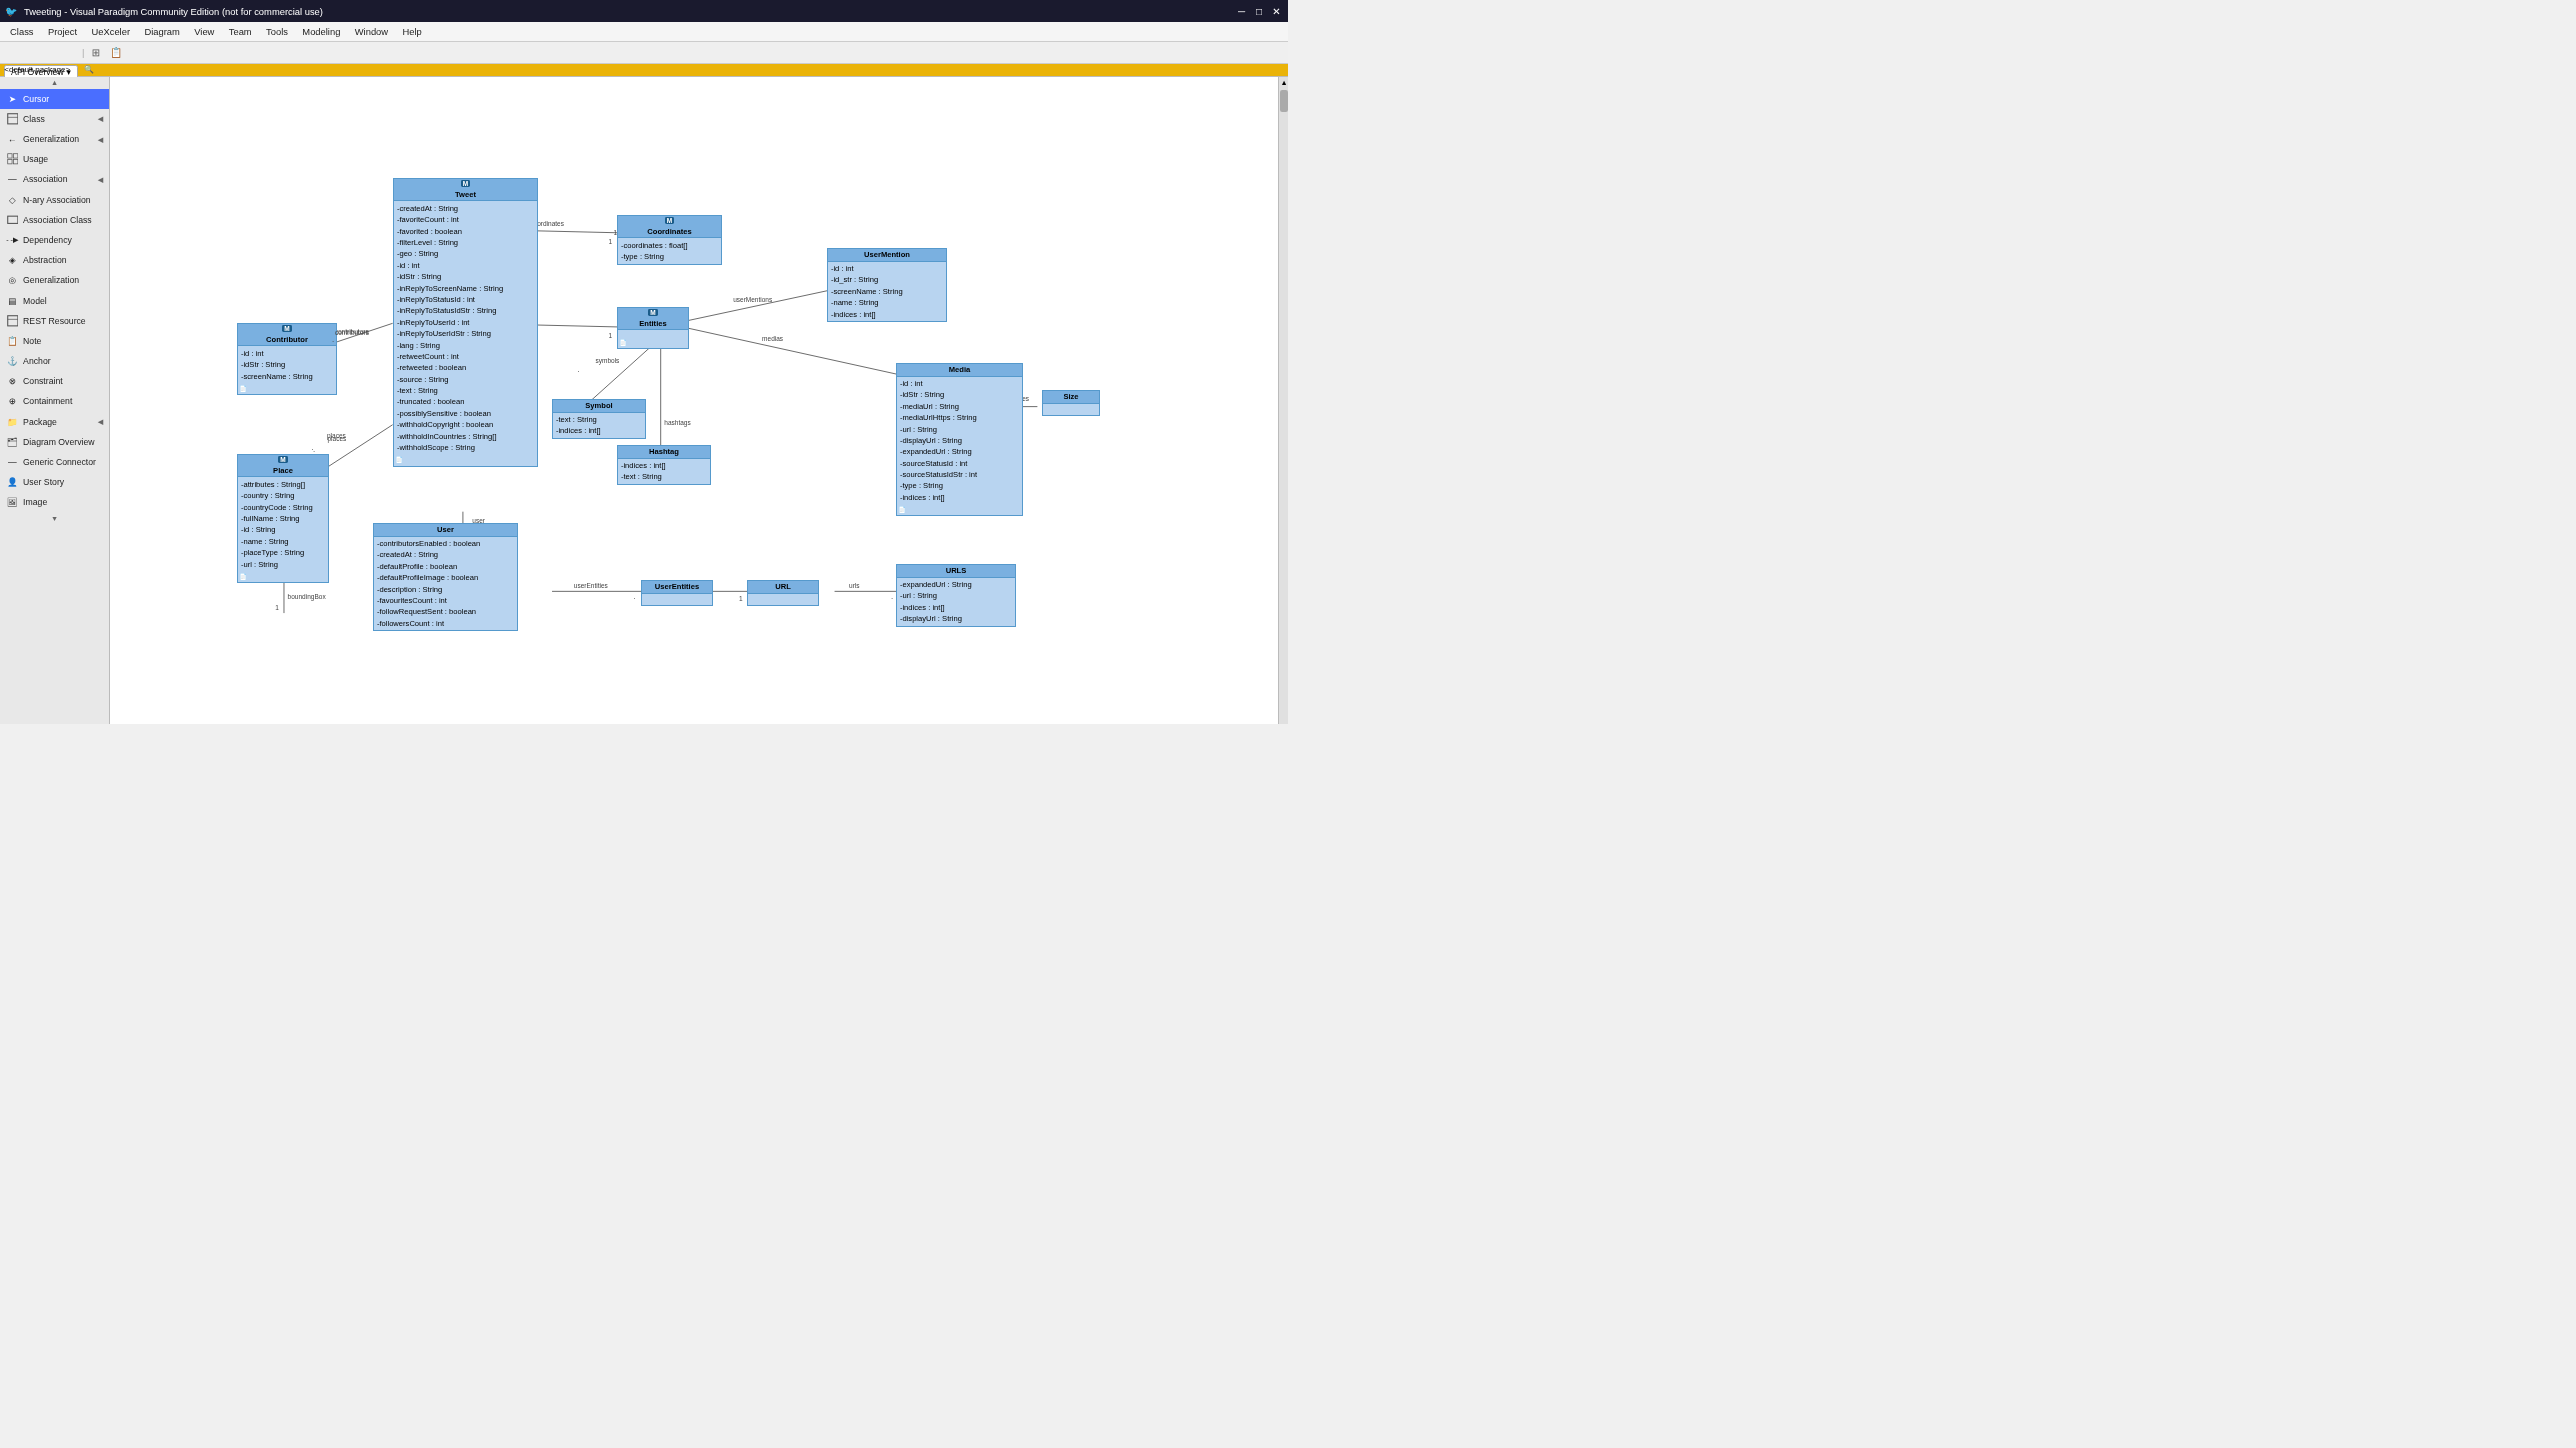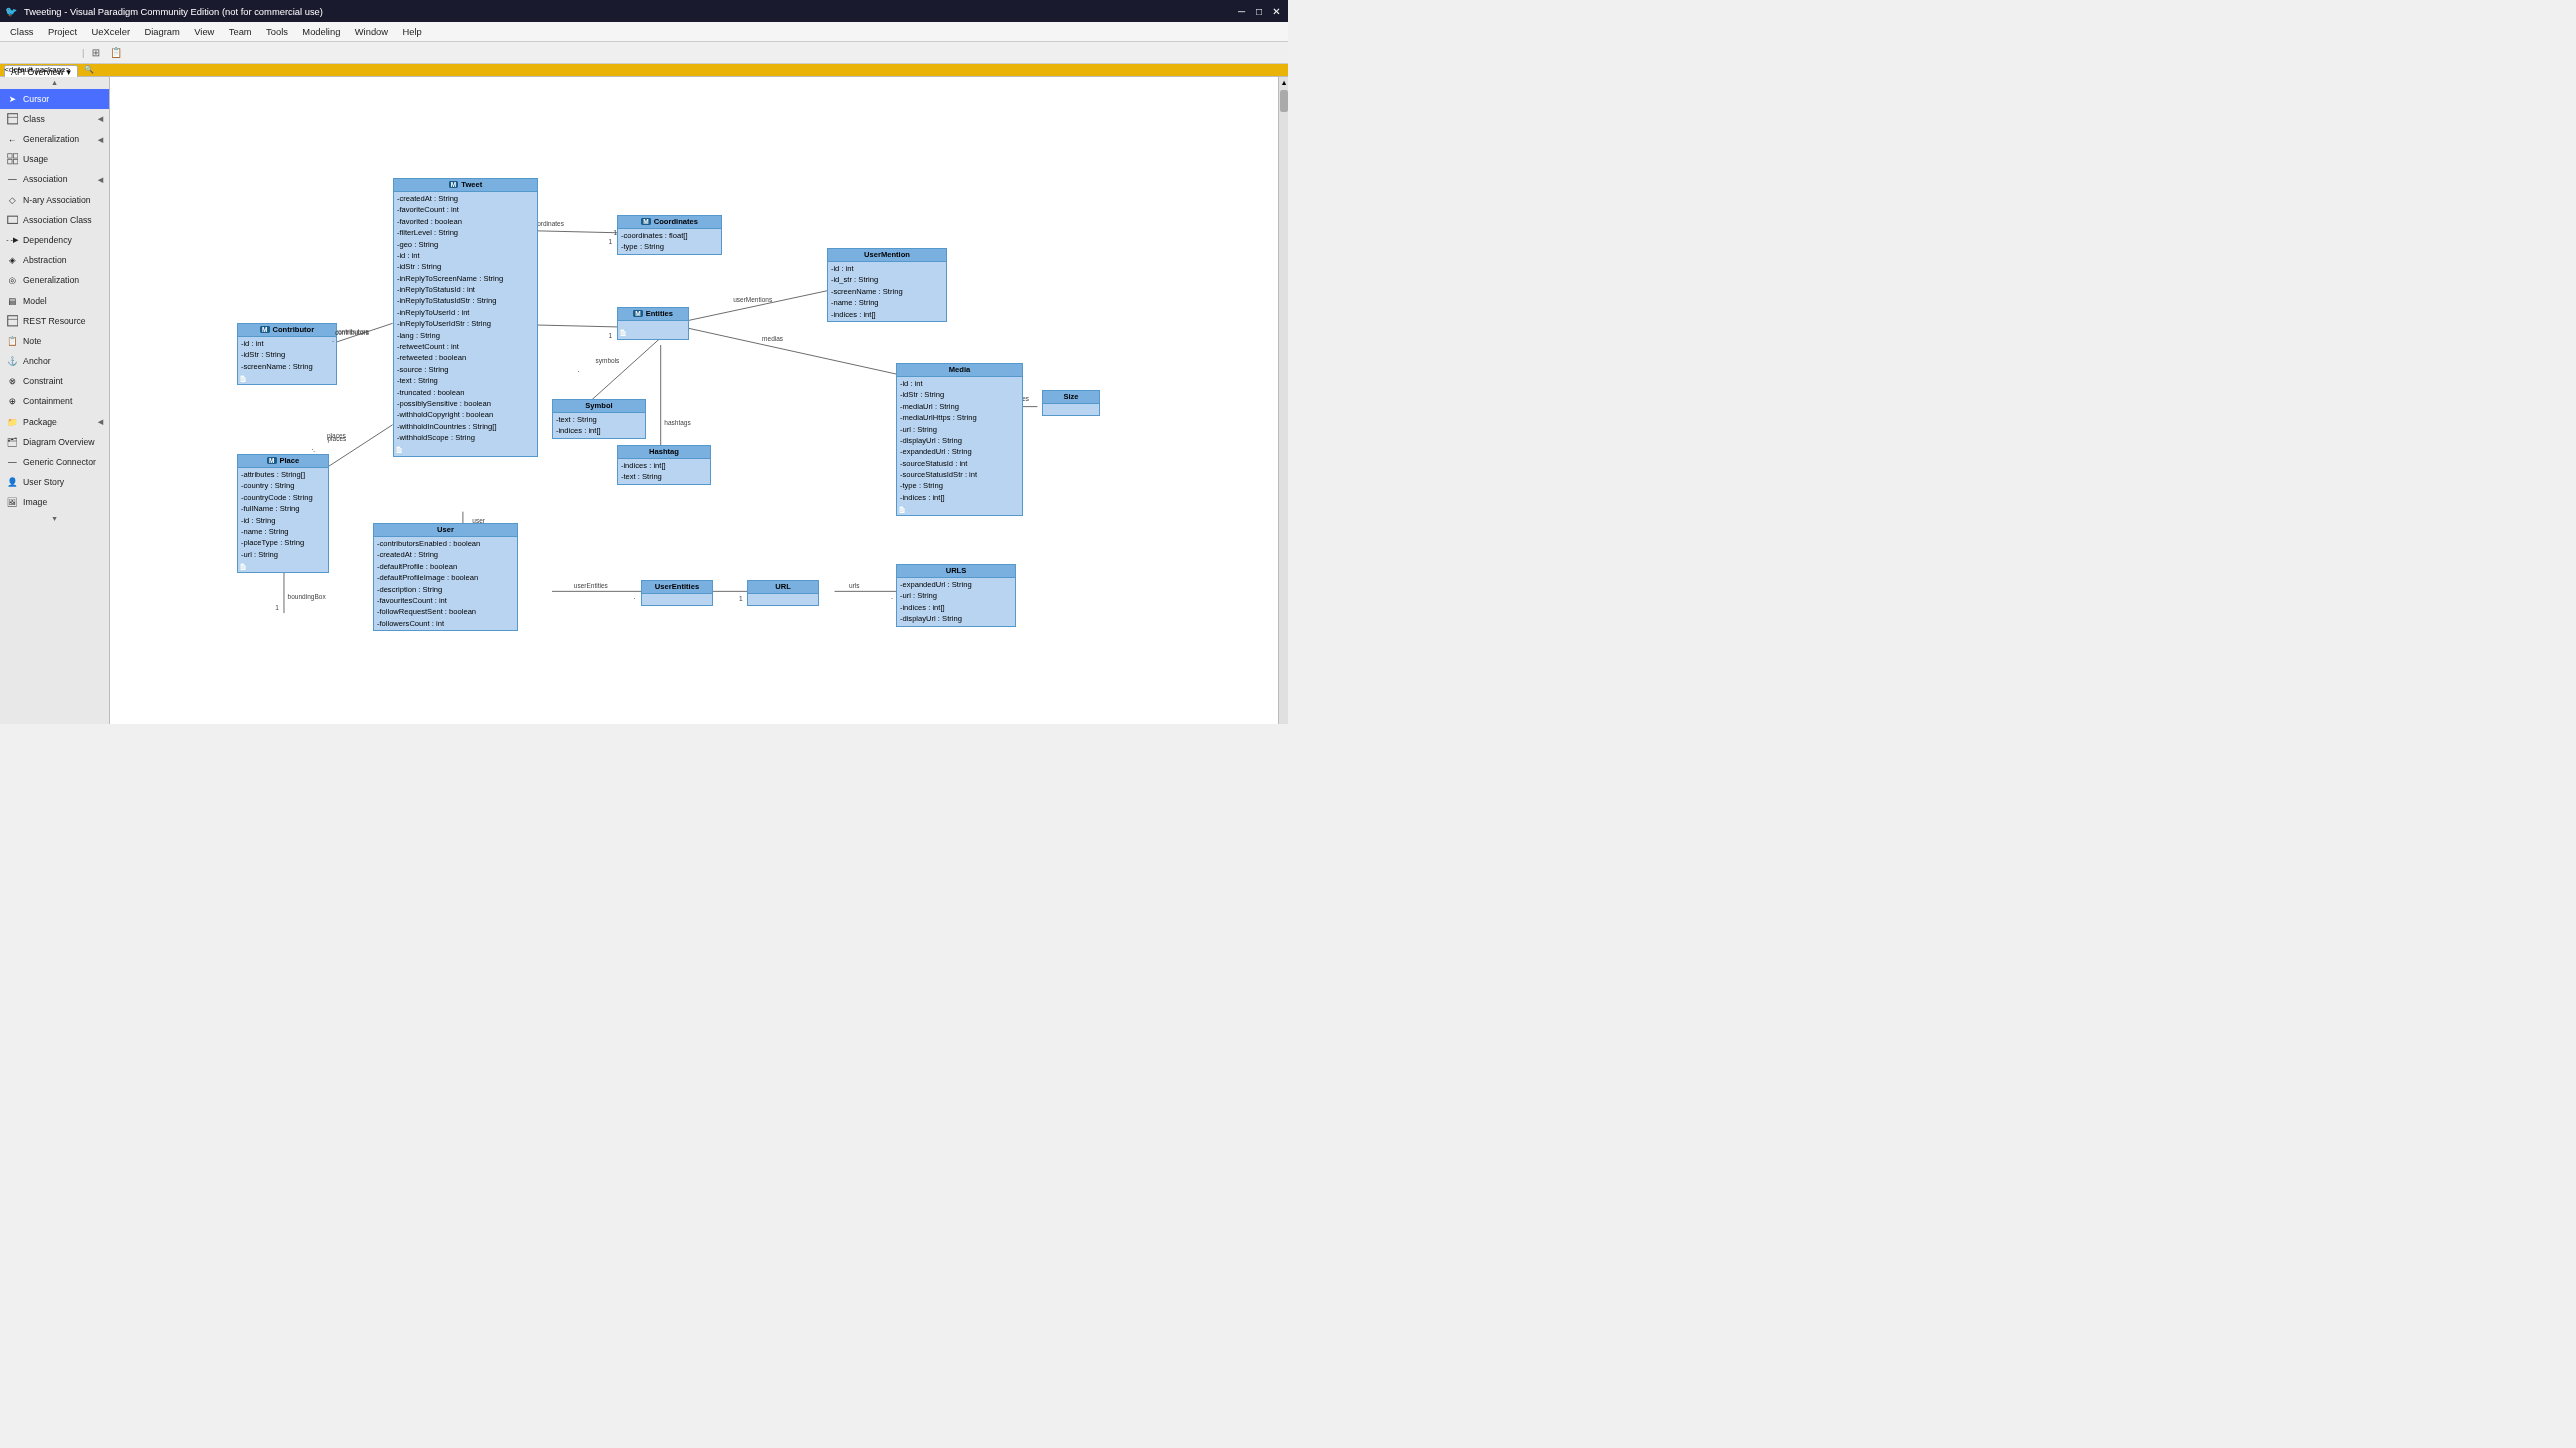--- a/index.html
+++ b/index.html
@@ -126,20 +126,21 @@
     .uml-class .class-header {
       background: #7ab0e0;
       border-bottom: 1.1px solid #5599cc;
       text-align: center;
       padding: 1.4px 2.9px;
       font-weight: bold;
       display: flex;
       align-items: center;
       justify-content: center;
       gap: 2.9px;
+      flex-direction: column;
     }
     .uml-class .class-header .m-badge {
       background: #1a5c8a;
       color: white;
       font-size: 6.5px;
       padding: 0 2.2px;
       border-radius: 1.4px;
       font-weight: bold;
     }
     .uml-class .class-body {

